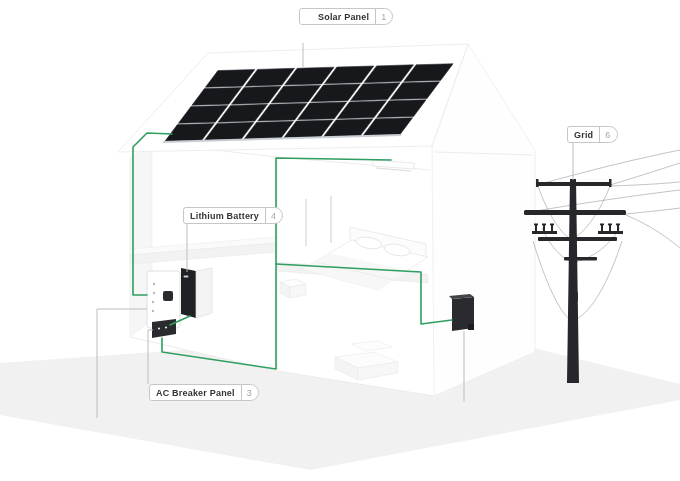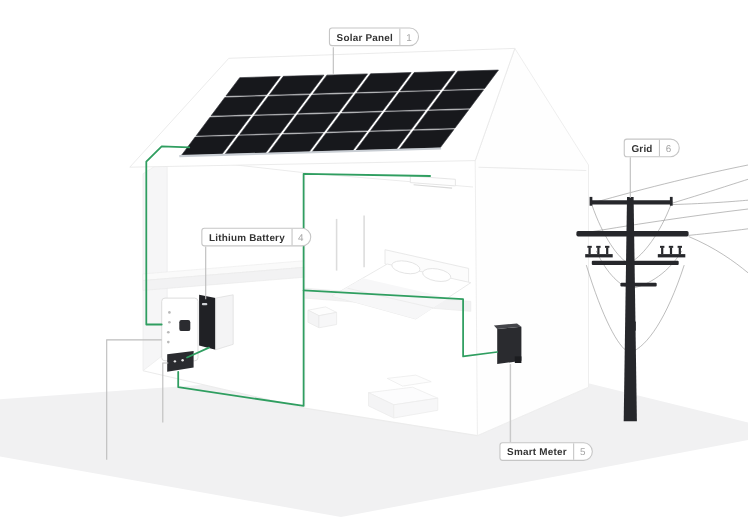--- a/index.html
+++ b/index.html
@@ -190,29 +190,29 @@
   <g>
     <path class="leader" d="M303,43 L303,67"></path>
     <path class="leader" d="M187,224 L187,272"></path>
     <path class="leader" d="M148,384 L148,330 L153,330"></path>
     <path class="leader" d="M97,418 L97,309 L147,309"></path>
     <path class="cable" d="M464,331 L464,402"></path>
     <path class="leader" d="M573,143 L573,180"></path>
   </g>
 </svg>
 
-  <div class="callout" style="left:299px;top:25px;">
+  <div class="callout" style="left:299px;top:8px;padding-left:12px;">
     <span class="callout-text">Solar Panel</span>
     <span class="callout-num">1</span>
+  </div>
+  <div class="callout" style="left:149px;top:384px;">
+    <span class="callout-text">AC Breaker Panel</span>
+    <span class="callout-num">3</span>
   </div>
   <div class="callout" style="left:183px;top:207px;text-align:right;">
     <span class="callout-text">Lithium Battery</span>
     <span class="callout-num">4</span>
   </div>
-  <div class="callout" style="left:454px;top:402px;">
-    <span class="callout-text">Smart Meter</span>
-    <span class="callout-num">5</span>
-  </div>
   <div class="callout" style="left:567px;top:126px;justify-content:flex-end;">
     <span class="callout-text">Grid</span>
     <span class="callout-num">6</span>
   </div>
 </div>
 
 </body></html>

